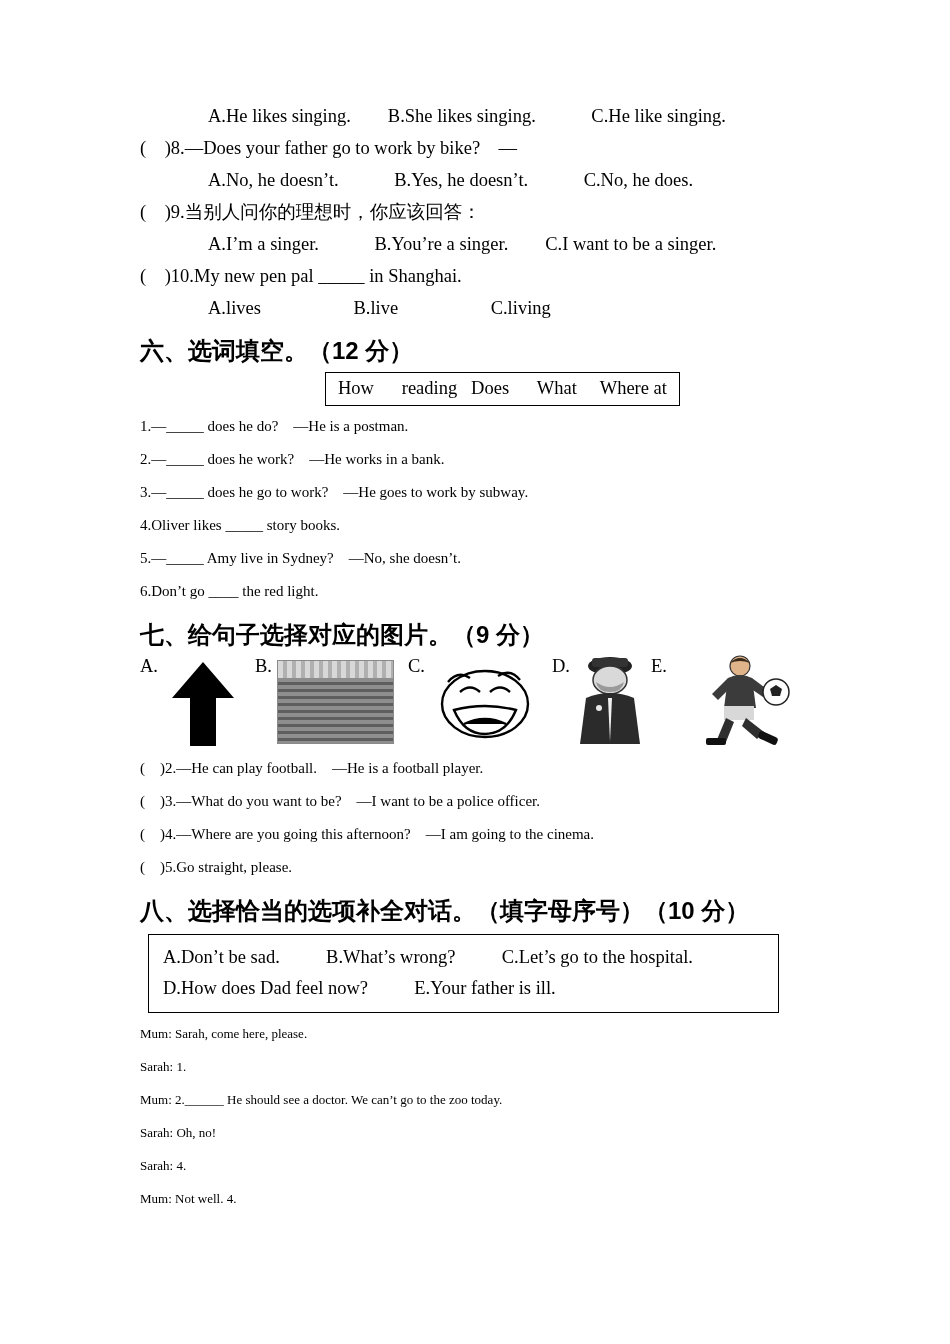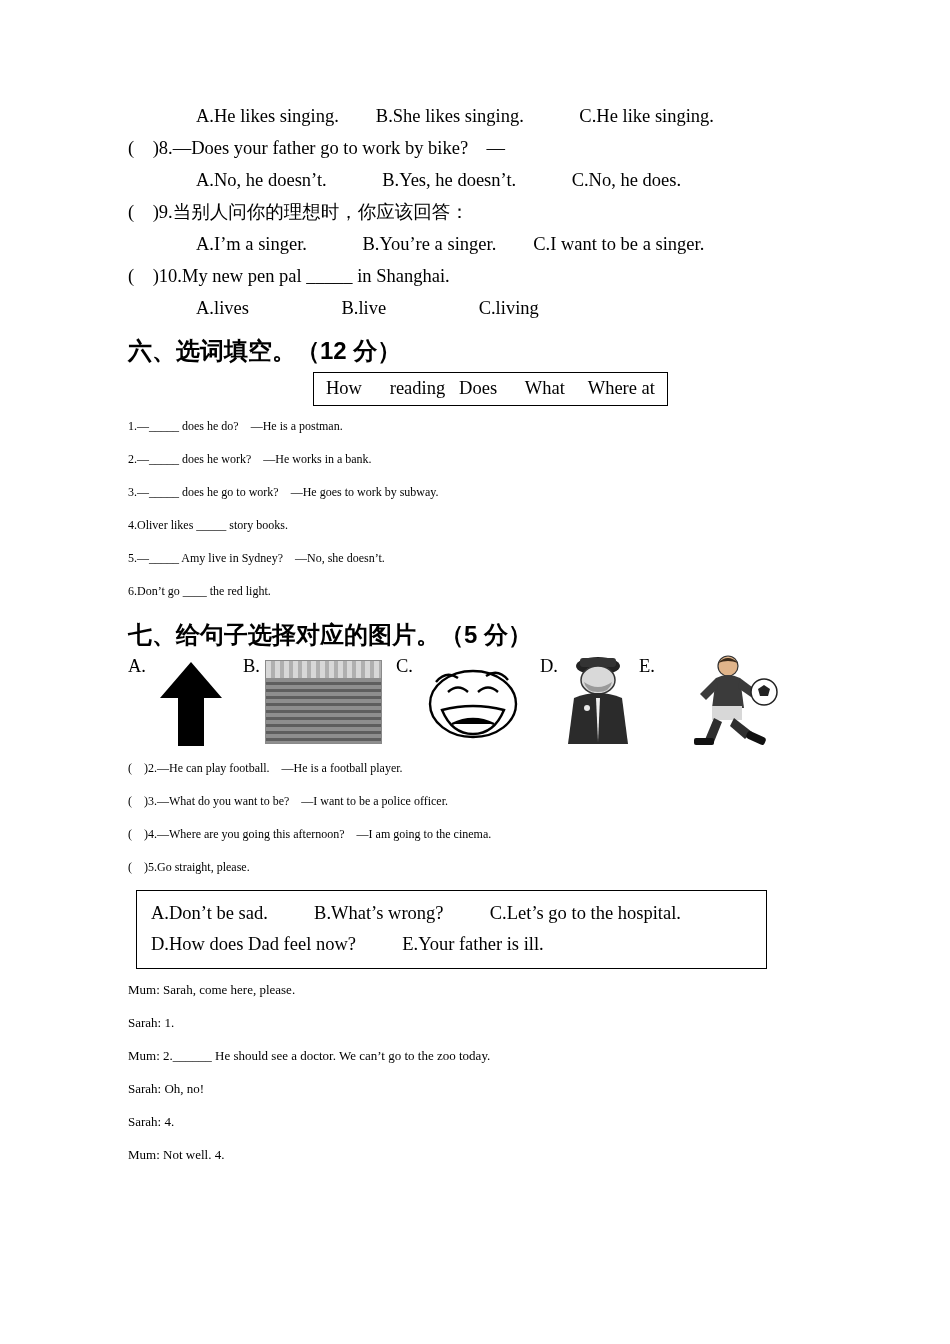--- a/index.html
+++ b/index.html
@@ -16,21 +16,21 @@
     overflow: hidden;
   }
   .page {
     position: absolute;
     left: 0; top: 0;
     width: 950px;
     height: 1344px;
   }
   .content {
     position: absolute;
-    left: 128px;
+    left: 140px;
     top: 100px;
     width: 680px;
   }
   .line {
     font-size: 18.5px;
     line-height: 32px;
     white-space: pre;
   }
   .opt-row {
     font-size: 18.5px;
@@ -53,21 +53,21 @@
     border: 1.4px solid #000;
     display: inline-block;
     padding: 5px 12px 6px 12px;
     font-size: 18.5px;
     white-space: pre;
     margin-left: 185px;
     margin-top: 4px;
     margin-bottom: 4px;
   }
   .qline {
-    font-size: 12px;
+    font-size: 15px;
     line-height: 33px;
     white-space: pre;
   }
   .pic-row {
     position: relative;
     height: 98px;
     margin-top: 2px;
   }
   .pic-label {
     position: absolute;
@@ -143,21 +143,21 @@
     <div class="sec-head">六、选词填空。（12 分）</div>
     <div class="wordbank">How  reading  Does  What  Where at</div>
     <div class="qline">1.—_____ does he do? —He is a postman.</div>
     <div class="qline">2.—_____ does he work? —He works in a bank.</div>
     <div class="qline">3.—_____ does he go to work? —He goes to work by subway.</div>
     <div class="qline">4.Oliver likes _____ story books.</div>
     <div class="qline">5.—_____ Amy live in Sydney? —No, she doesn’t.</div>
     <div class="qline">6.Don’t go ____ the red light.</div>
 
     
-    <div class="sec-head">七、给句子选择对应的图片。（5 分）</div>
+    <div class="sec-head">七、给句子选择对应的图片。（9 分）</div>
 
     <div class="pic-row">
       <span class="pic-label" style="left:0px;">A.</span>
       <div class="pic-box" style="left:28px; top:4px;">
         <svg width="70" height="90" viewBox="0 0 70 90">
           <polygon points="35,4 66,40 48,40 48,88 22,88 22,40 4,40" fill="#000000"></polygon>
         </svg>
       </div>
 
       <span class="pic-label" style="left:115px;">B.</span>
@@ -219,20 +219,21 @@
         </svg>
       </div>
     </div>
 
     <div class="qline">( )2.—He can play football. —He is a football player.</div>
     <div class="qline">( )3.—What do you want to be? —I want to be a police officer.</div>
     <div class="qline">( )4.—Where are you going this afternoon? —I am going to the cinema.</div>
     <div class="qline">( )5.Go straight, please.</div>
 
     
+    <div class="sec-head">八、选择恰当的选项补全对话。（填字母序号）（10 分）</div>
     <div class="dialog-box">
       <div>A.Don’t be sad.   B.What’s wrong?   C.Let’s go to the hospital.</div>
       <div>D.How does Dad feel now?   E.Your father is ill.</div>
     </div>
     <div class="dlg-line">Mum: Sarah, come here, please.</div>
     <div class="dlg-line">Sarah: 1.</div>
     <div class="dlg-line">Mum: 2.______ He should see a doctor. We can’t go to the zoo today.</div>
     <div class="dlg-line">Sarah: Oh, no!</div>
     <div class="dlg-line">Sarah: 4.</div>
     <div class="dlg-line">Mum: Not well. 4.</div>

